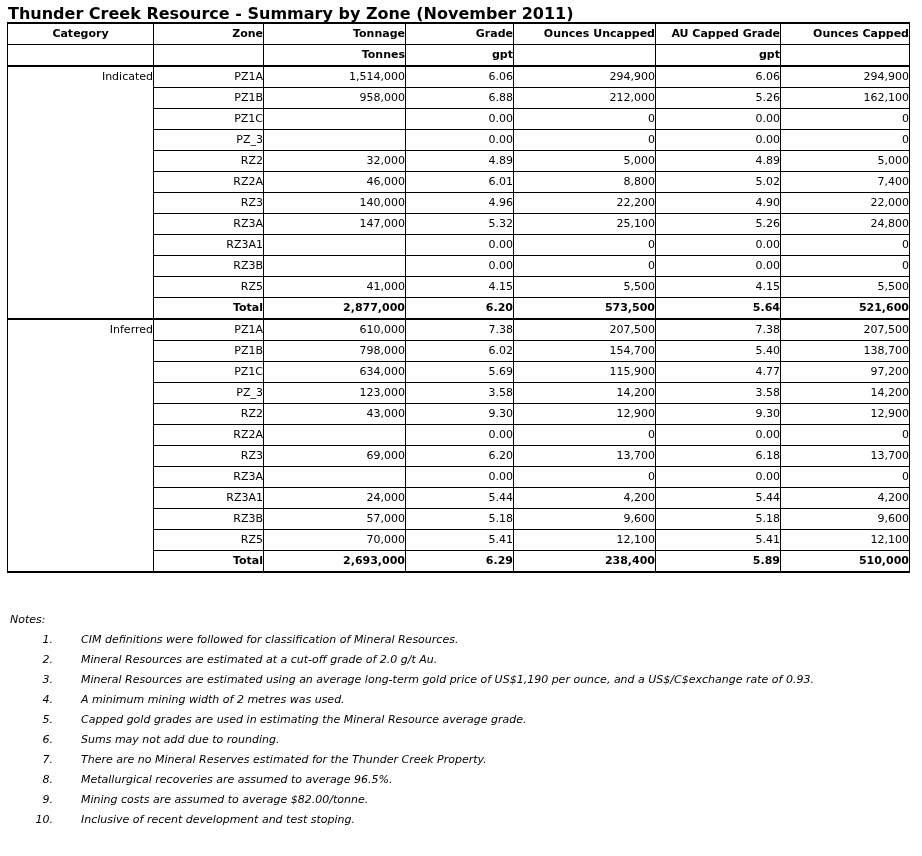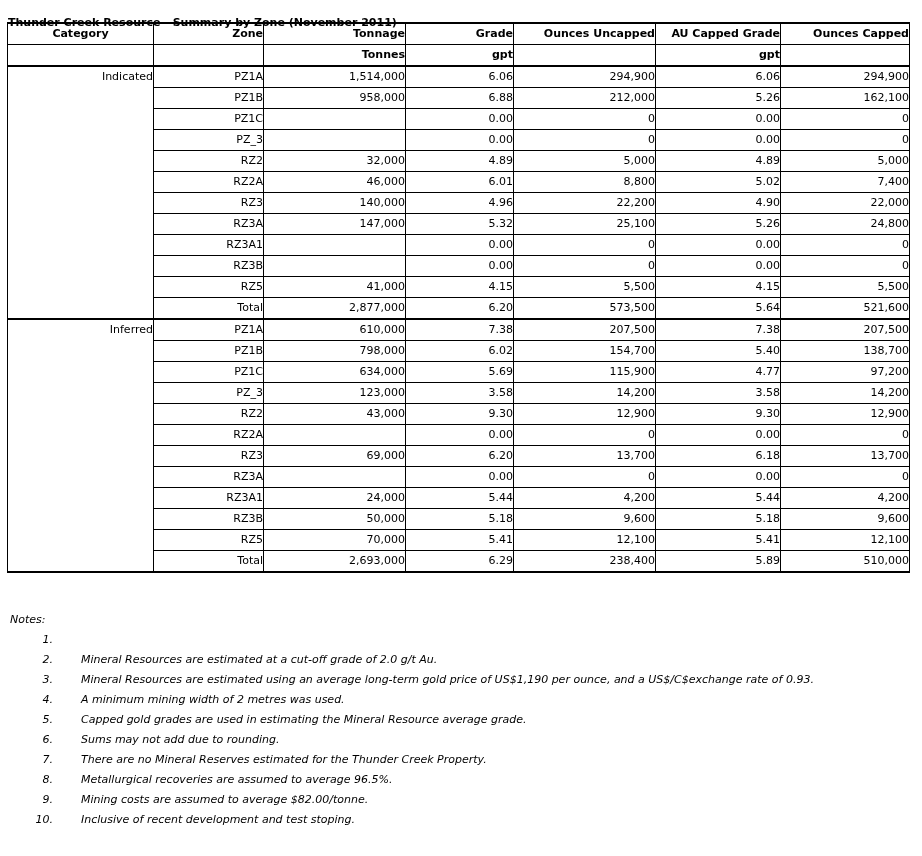--- a/index.html
+++ b/index.html
@@ -12,22 +12,22 @@
   }
   body {
     position: relative;
     width: 922px;
     height: 856px;
     overflow: hidden;
   }
   .page-title {
     position: absolute;
     left: 8px;
-    top: 16px;
-    font-size: 11px;
+    top: 4px;
+    font-size: 16px;
     font-weight: bold;
     white-space: nowrap;
   }
   table.resource {
     position: absolute;
     left: 7px;
     top: 22px;
     border-collapse: collapse;
     table-layout: fixed;
     border-top: 2px solid #000;
@@ -47,21 +47,21 @@
   }
   table.resource th { font-weight: bold; }
   .al { text-align: center;  padding-left: 3px; }
   .ar { text-align: right; padding-right: 5px; }
   td.cat-cell {
     vertical-align: top;
     text-align: right;
     padding-left: 3px;
   }
   tr.sec-first td { border-top: 2px solid #000; }
-  tr.total-row td { font-weight: normal; }
+  tr.total-row td { font-weight: bold; }
   .notes {
     position: absolute;
     left: 0;
     top: 610px;
     width: 915px;
     font-style: italic;
   }
   .notes-label {
     padding-left: 10px;
     line-height: 20px;
@@ -281,21 +281,21 @@
       <tr class="">
         <td class="ar">RZ3A1</td>
         <td class="ar">24,000</td>
         <td class="ar">5.44</td>
         <td class="ar">4,200</td>
         <td class="ar">5.44</td>
         <td class="ar">4,200</td>
       </tr>
       <tr class="">
         <td class="ar">RZ3B</td>
-        <td class="ar">50,000</td>
+        <td class="ar">57,000</td>
         <td class="ar">5.18</td>
         <td class="ar">9,600</td>
         <td class="ar">5.18</td>
         <td class="ar">9,600</td>
       </tr>
       <tr class="">
         <td class="ar">RZ5</td>
         <td class="ar">70,000</td>
         <td class="ar">5.41</td>
         <td class="ar">12,100</td>
@@ -311,20 +311,21 @@
         <td class="ar">510,000</td>
       </tr>
     </tbody>
 </table>
 
 <div class="notes">
   <div class="notes-label">Notes:</div>
   <div id="notes-list">
       <div class="note-row">
         <div class="note-num">1.</div>
+        <div class="note-text">CIM definitions were followed for classification of Mineral Resources.</div>
       </div>
       <div class="note-row">
         <div class="note-num">2.</div>
         <div class="note-text">Mineral Resources are estimated at a cut-off grade of 2.0 g/t Au.</div>
       </div>
       <div class="note-row">
         <div class="note-num">3.</div>
         <div class="note-text">Mineral Resources are estimated using an average long-term gold price of US$1,190 per ounce, and a US$/C$exchange rate of 0.93.</div>
       </div>
       <div class="note-row">

